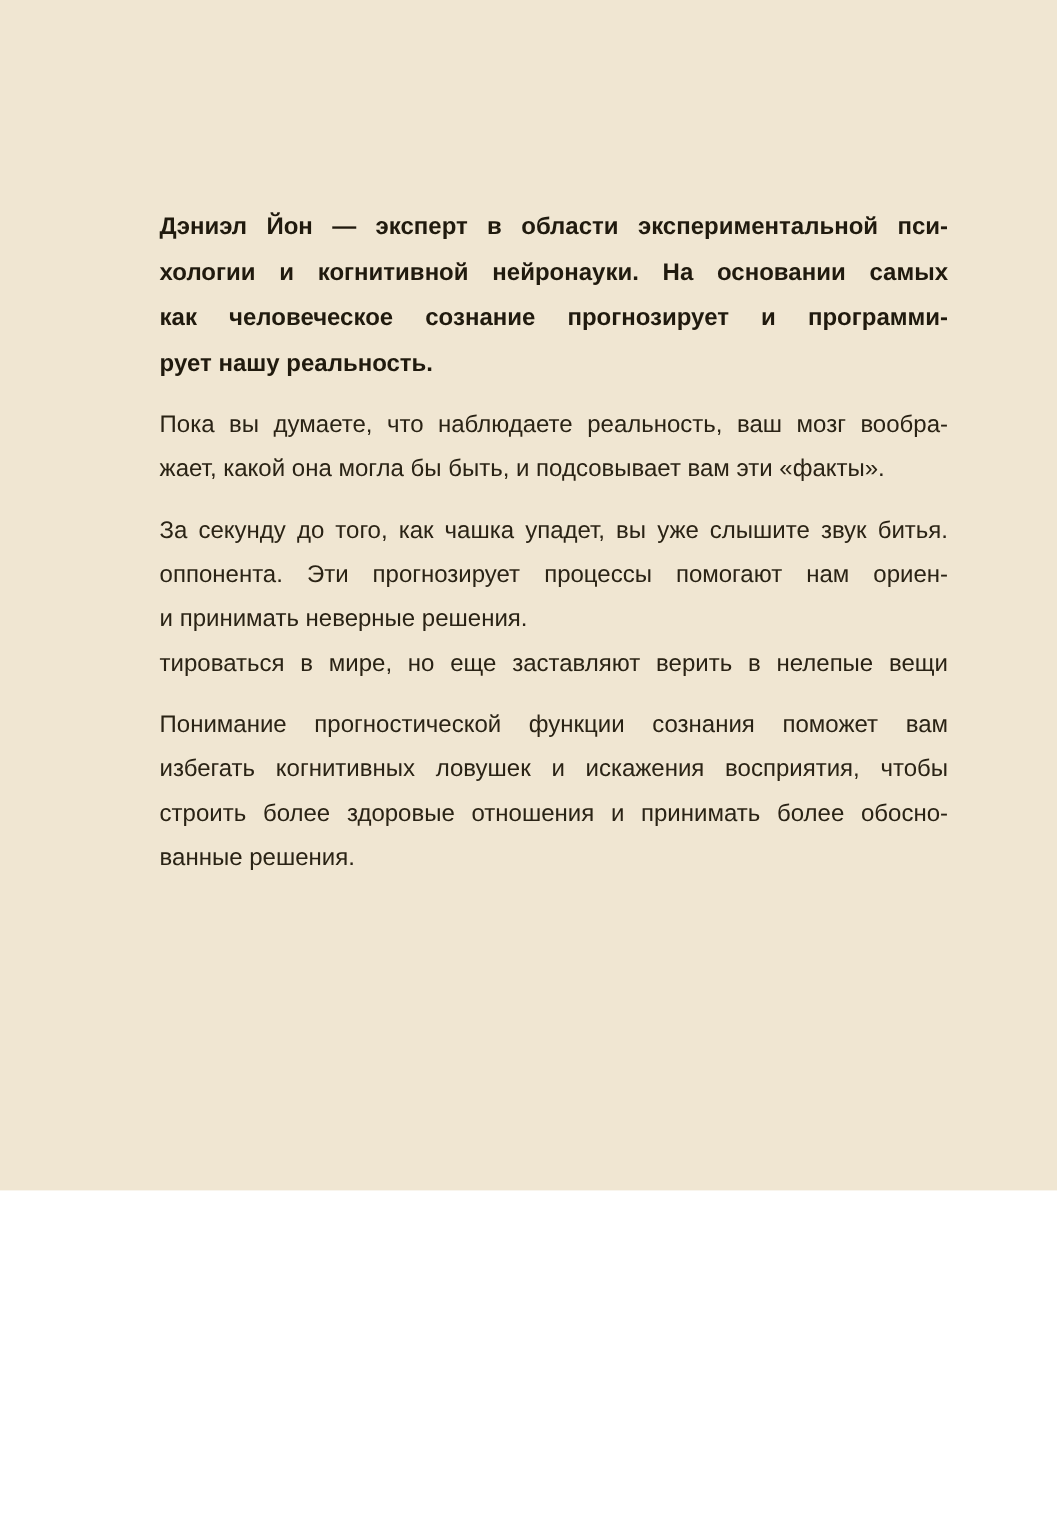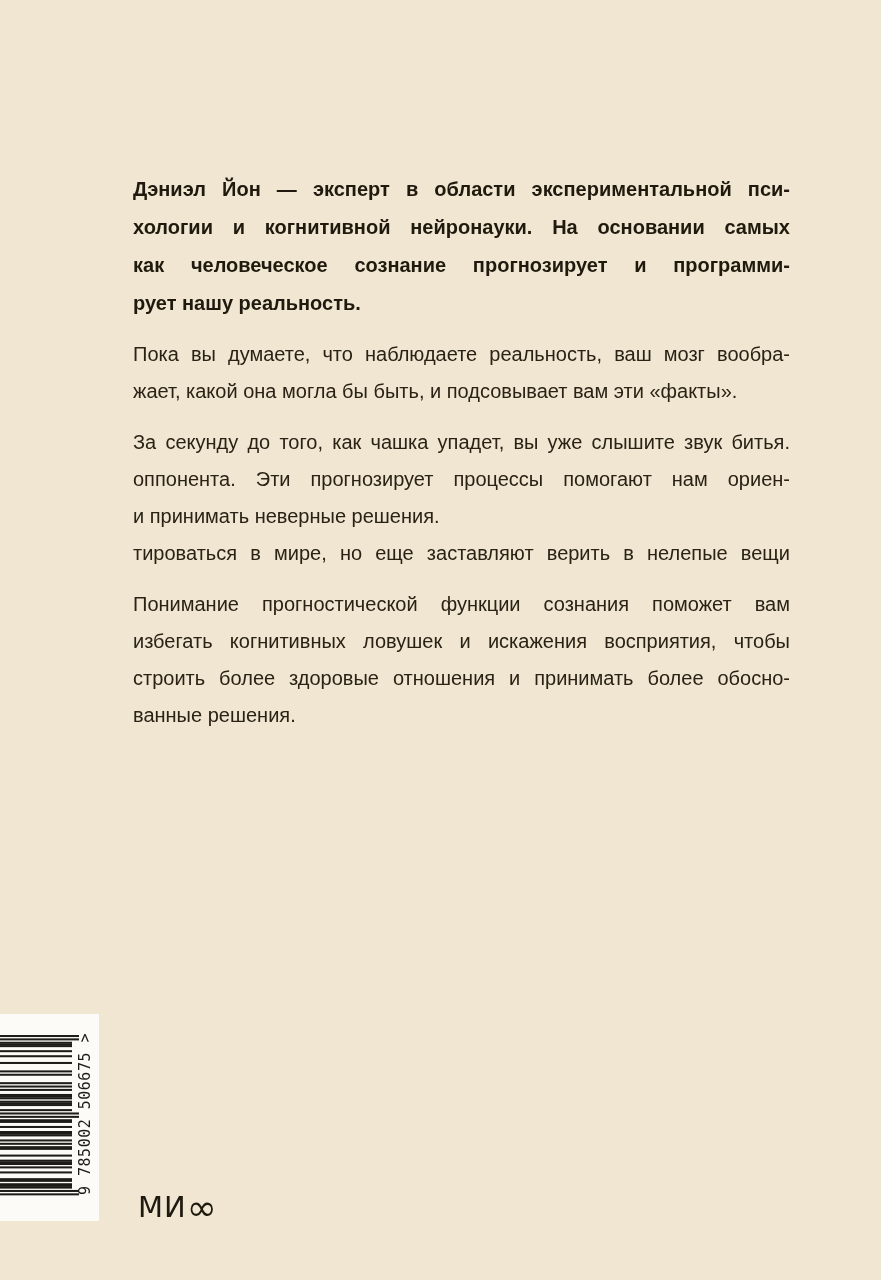--- a/index.html
+++ b/index.html
@@ -1,19 +1,19 @@
 <!DOCTYPE html>
 <html><head>
 <meta charset="utf-8">
 <title>Book back cover</title>
 <style>
   html,body{margin:0;padding:0;}
   .cover{
     position:relative;
-    width:881px;height:1280px;
+    width:881px;height:992px;
     background:#f0e6d2;
     overflow:hidden;
     font-family:"Liberation Sans",sans-serif;
   }
   .text-block{
     position:absolute;
     left:133px;top:170px;width:657px;
     color:#2a2315;
   }
   .paragraph{margin:0 0 14px 0;}

